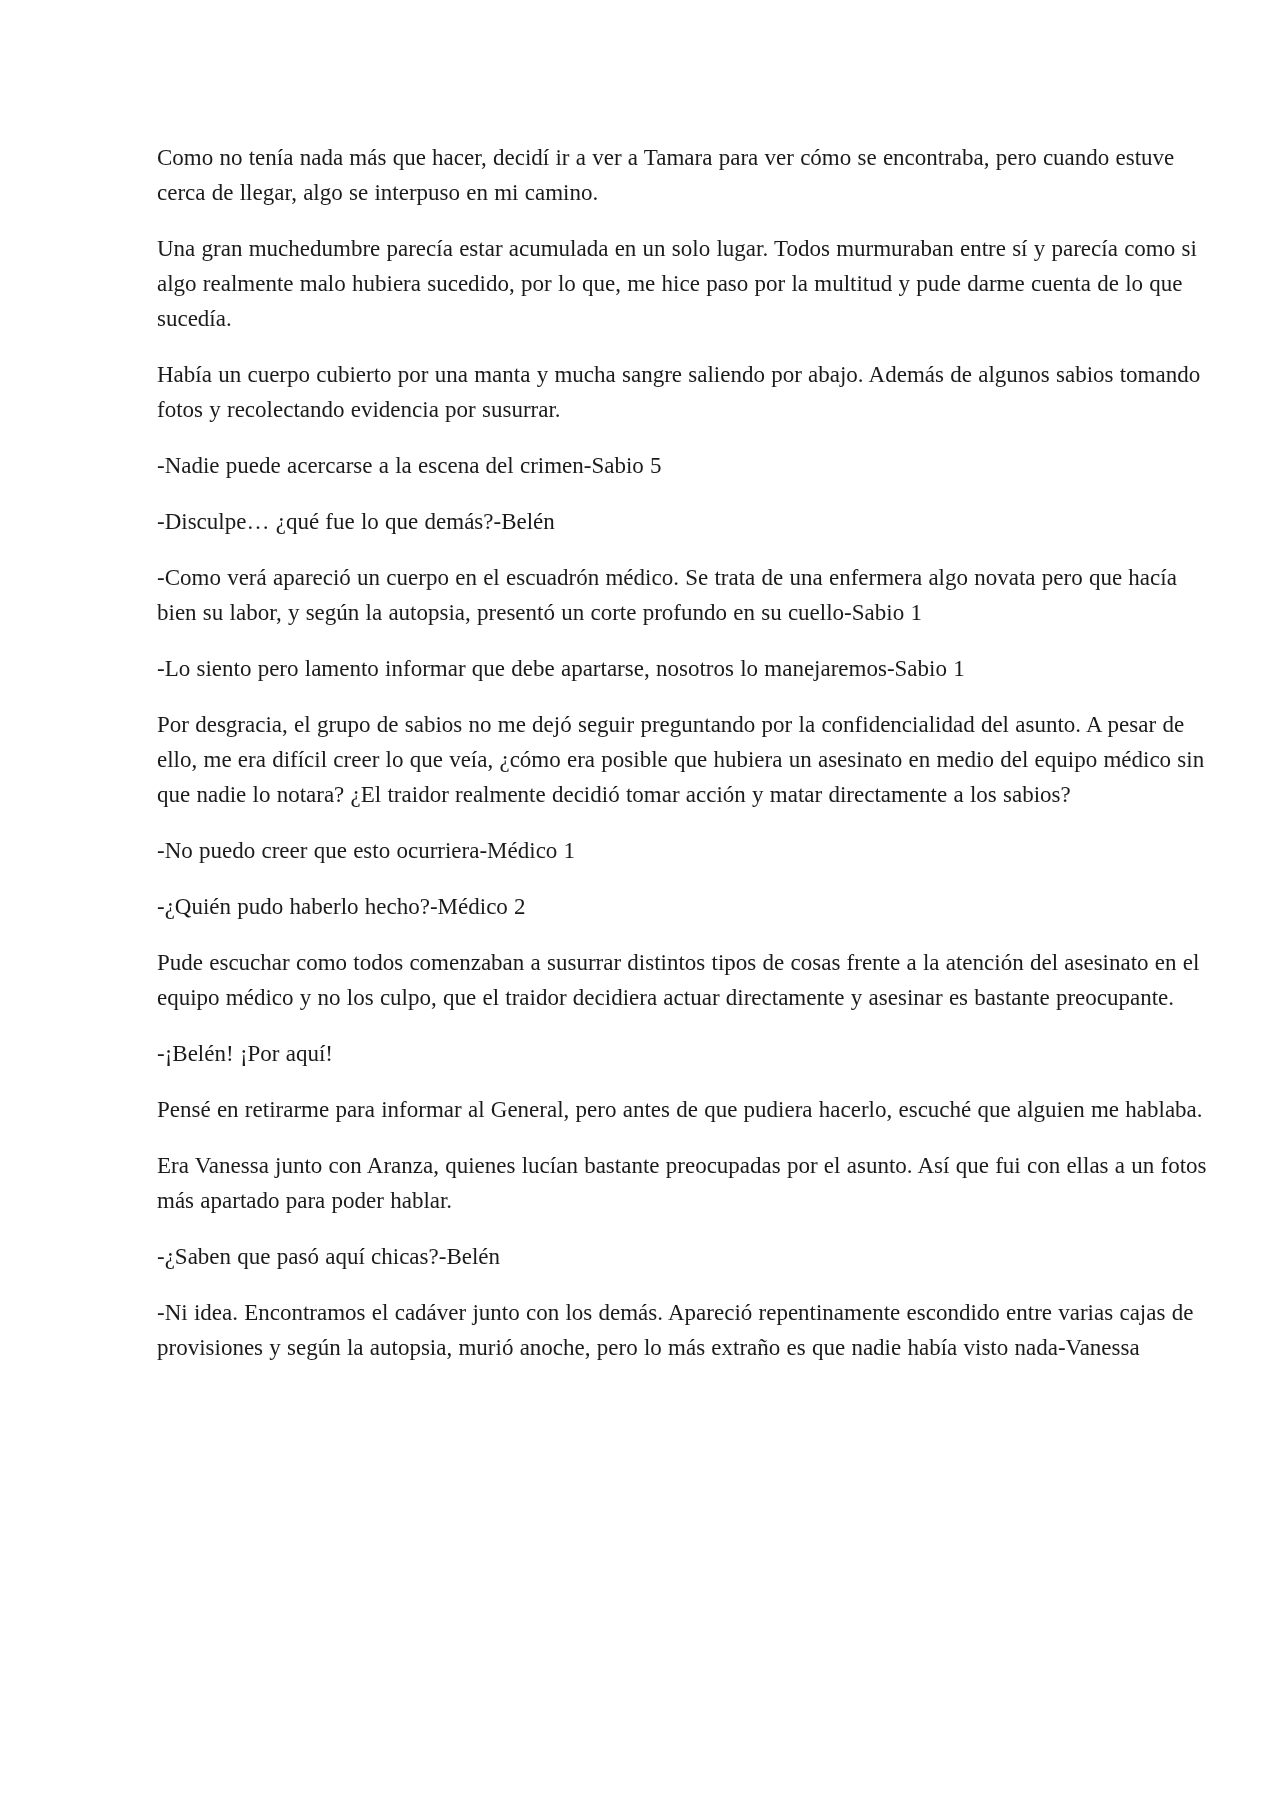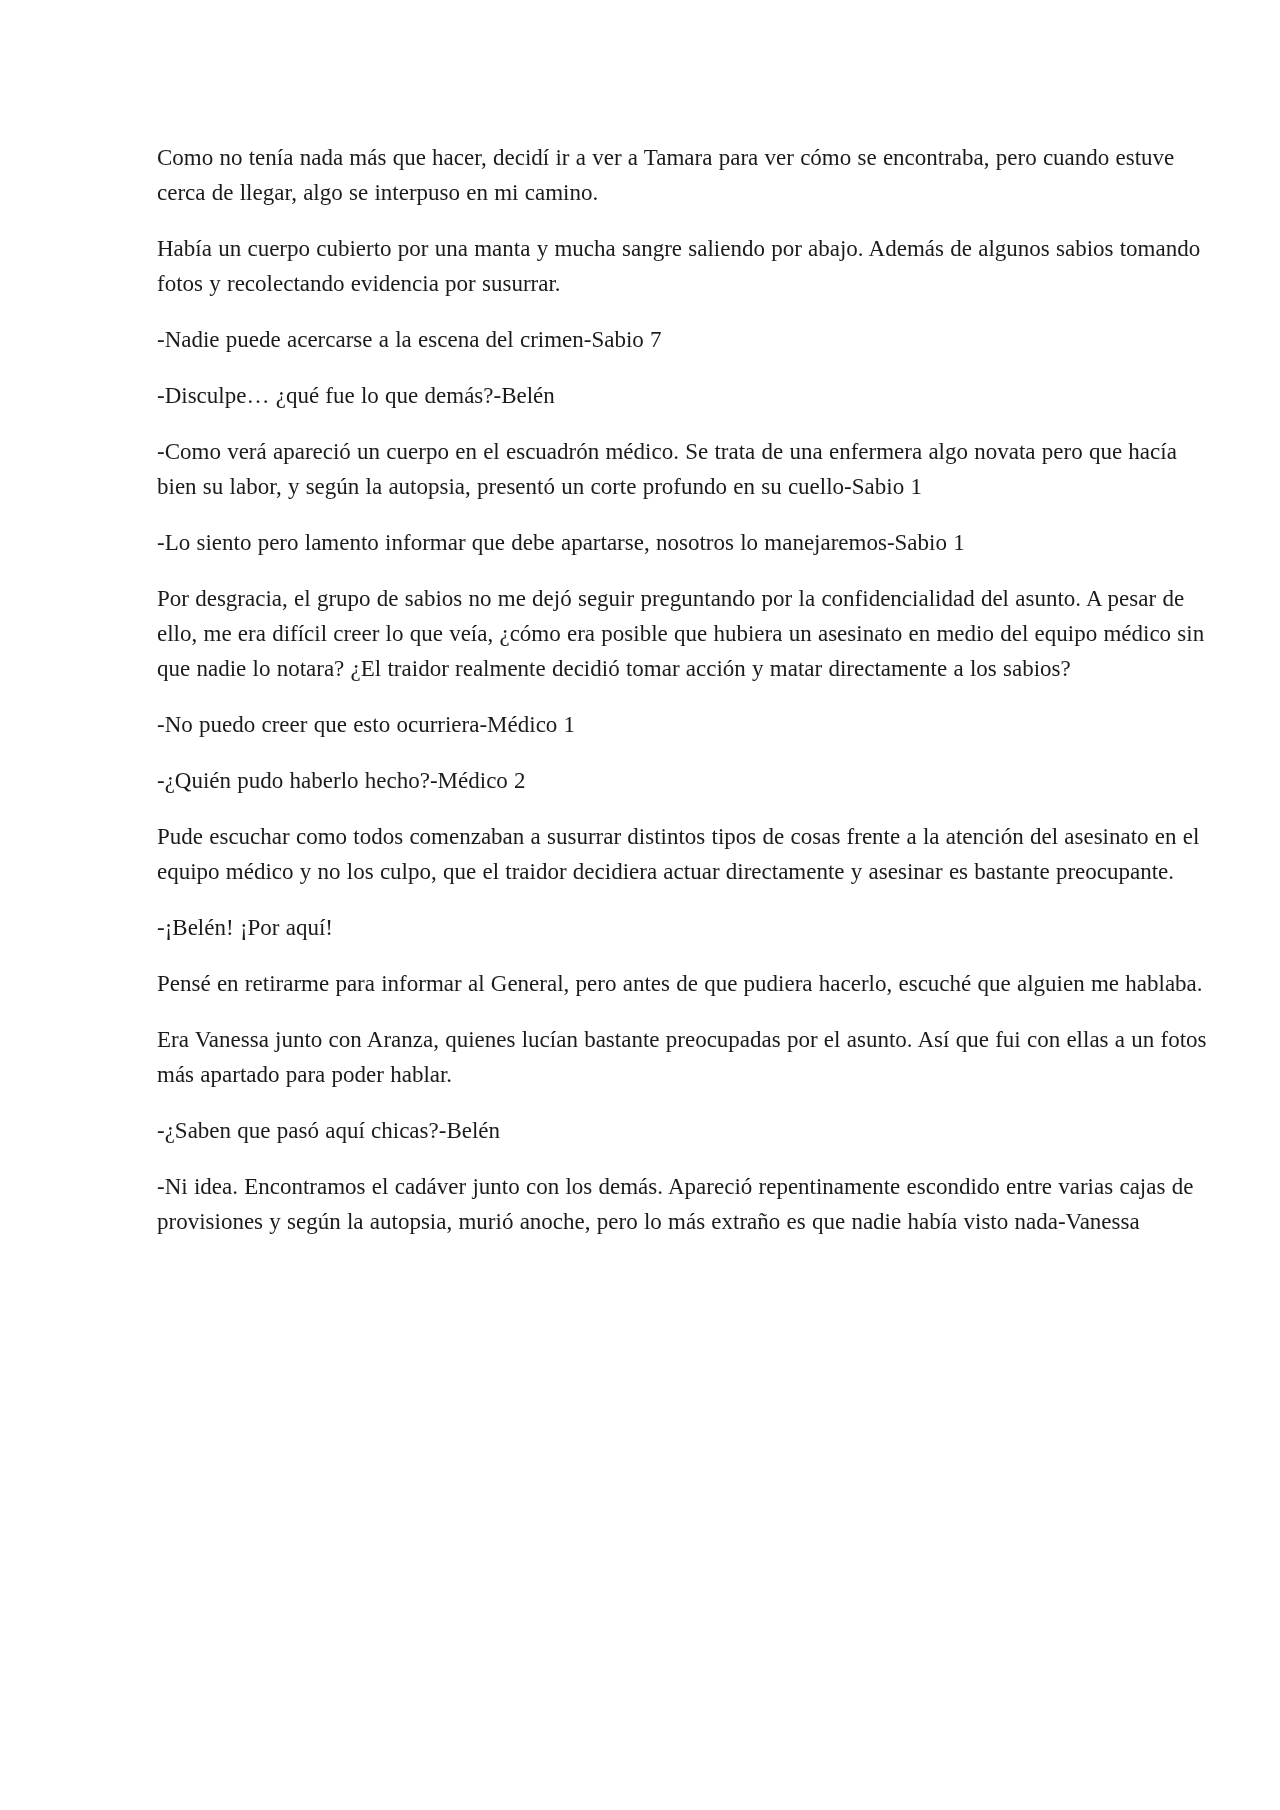--- a/index.html
+++ b/index.html
@@ -28,22 +28,23 @@
     text-align: left;
     word-spacing: 0.5px;
   }
 </style>
 </head>
 <body>
 
 <div class="page">
   <div class="doc-text">
     <p>Como no tenía nada más que hacer, decidí ir a ver a Tamara para ver cómo se encontraba, pero cuando estuve cerca de llegar, algo se interpuso en mi camino.</p>
+    <p>Una gran muchedumbre parecía estar acumulada en un solo lugar. Todos murmuraban entre sí y parecía como si algo realmente malo hubiera sucedido, por lo que, me hice paso por la multitud y pude darme cuenta de lo que sucedía.</p>
     <p>Había un cuerpo cubierto por una manta y mucha sangre saliendo por abajo. Además de algunos sabios tomando fotos y recolectando evidencia por susurrar.</p>
-    <p>-Nadie puede acercarse a la escena del crimen-Sabio 7</p>
+    <p>-Nadie puede acercarse a la escena del crimen-Sabio 5</p>
     <p>-Disculpe… ¿qué fue lo que demás?-Belén</p>
     <p>-Como verá apareció un cuerpo en el escuadrón médico. Se trata de una enfermera algo novata pero que hacía bien su labor, y según la autopsia, presentó un corte profundo en su cuello-Sabio 1</p>
     <p>-Lo siento pero lamento informar que debe apartarse, nosotros lo manejaremos-Sabio 1</p>
     <p>Por desgracia, el grupo de sabios no me dejó seguir preguntando por la confidencialidad del asunto. A pesar de ello, me era difícil creer lo que veía, ¿cómo era posible que hubiera un asesinato en medio del equipo médico sin que nadie lo notara? ¿El traidor realmente decidió tomar acción y matar directamente a los sabios?</p>
     <p>-No puedo creer que esto ocurriera-Médico 1</p>
     <p>-¿Quién pudo haberlo hecho?-Médico 2</p>
     <p>Pude escuchar como todos comenzaban a susurrar distintos tipos de cosas frente a la atención del asesinato en el equipo médico y no los culpo, que el traidor decidiera actuar directamente y asesinar es bastante preocupante.</p>
     <p>-¡Belén! ¡Por aquí!</p>
     <p>Pensé en retirarme para informar al General, pero antes de que pudiera hacerlo, escuché que alguien me hablaba.</p>
     <p>Era Vanessa junto con Aranza, quienes lucían bastante preocupadas por el asunto. Así que fui con ellas a un fotos más apartado para poder hablar.</p>

